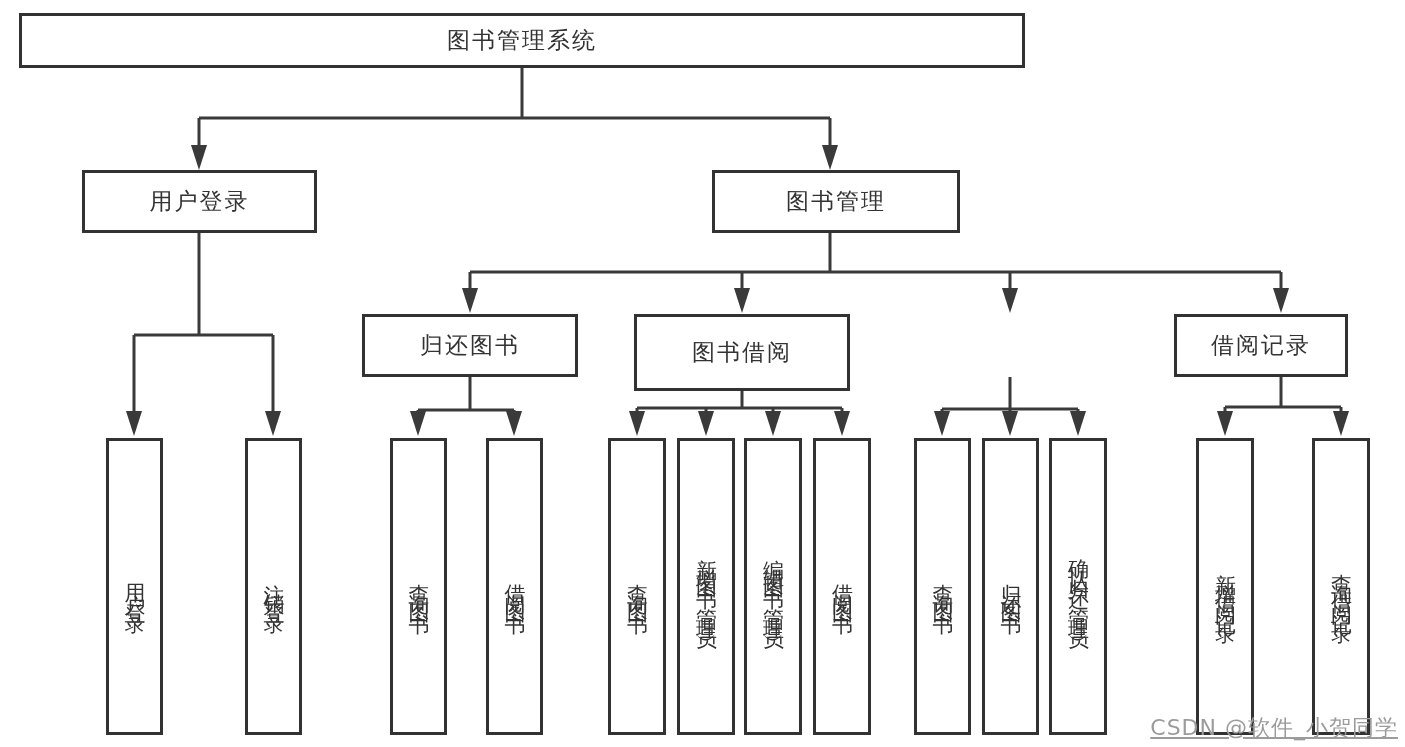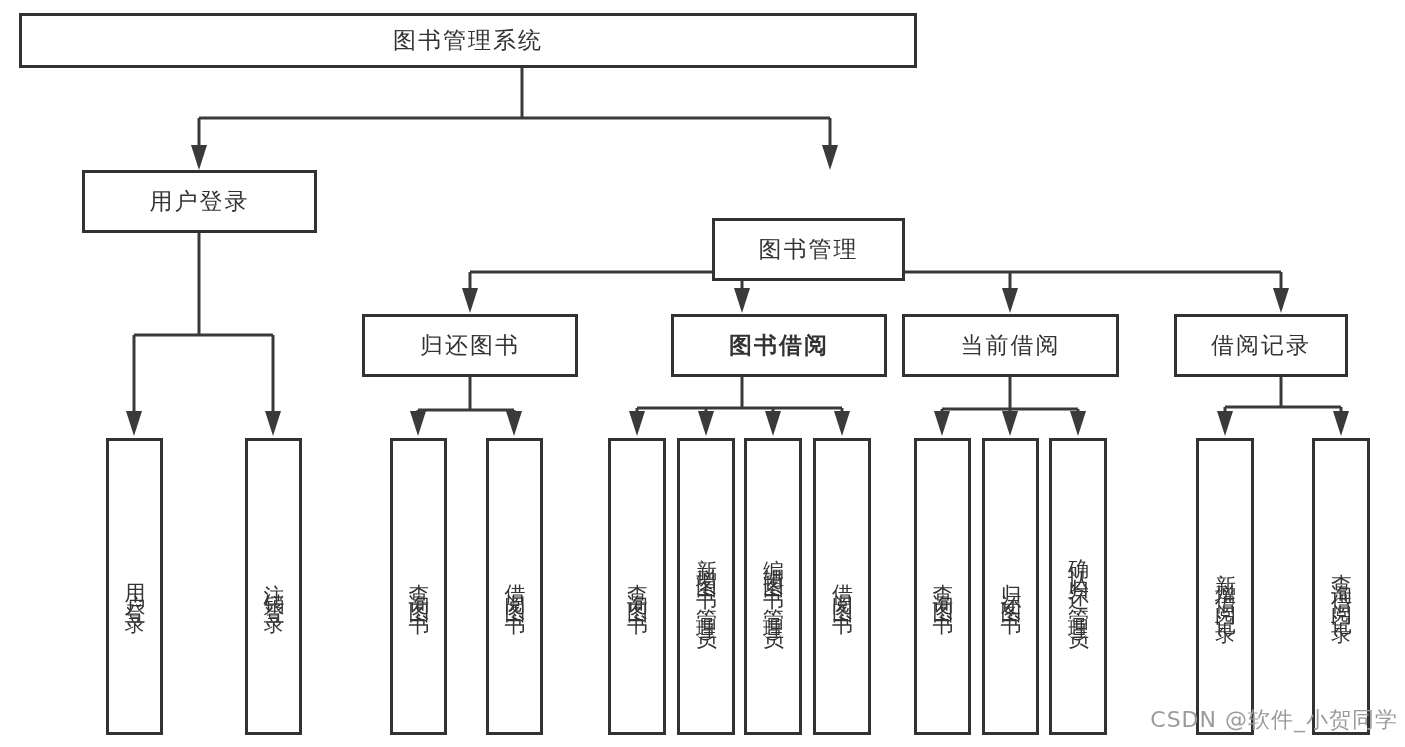--- a/index.html
+++ b/index.html
@@ -47,26 +47,27 @@
     writing-mode:vertical-rl;
     text-orientation:mixed;
     font-size:21px;
     letter-spacing:10px;
     line-height:1;
     white-space:nowrap;
   }
   .watermark{
     position:absolute;
     right:7px;
-    bottom:12px;
+    bottom:4px;
     font-size:22px;
     letter-spacing:1px;
     color:var(--watermark);
     z-index:5;
     white-space:nowrap;
+    text-decoration:underline;
   }
 </style>
 </head>
 <body>
 
 <div id="stage">
 
   <svg id="connectors" viewBox="0 0 1405 747" xmlns="http://www.w3.org/2000/svg">
 
     <g>
@@ -110,28 +111,27 @@
       <polygon points="1078,436 1070,411 1086,411"></polygon>
     </g>
 
     <g>
       <path d="M1281,377 V407 M1225,407 H1341 M1225,407 V413 M1341,407 V413"></path>
       <polygon points="1225,436 1217,411 1233,411"></polygon>
       <polygon points="1341,436 1333,411 1349,411"></polygon>
     </g>
   </svg>
 
-  <div class="node hnode root" style="left:19px;top:13px;width:898px;height:55px;">图书管理系统</div>
+  <div class="node hnode root" style="left:19px;top:13px;width:1006px;height:55px;">图书管理系统</div>
 
   <div class="node hnode" style="left:82px;top:170px;width:235px;height:63px;">用户登录</div>
-  <div class="node hnode" style="left:712px;top:170px;width:193px;height:63px;margin-top:48px;">图书管理</div>
+  <div class="node hnode" style="left:712px;top:170px;width:248px;height:63px;">图书管理</div>
 
   <div class="node hnode" style="left:362px;top:314px;width:216px;height:63px;">归还图书</div>
-  <div class="node hnode" style="left:671px;top:314px;width:216px;height:63px;font-weight:bold;">图书借阅</div>
-  <div class="node hnode" style="left:902px;top:314px;width:217px;height:63px;">当前借阅</div>
+  <div class="node hnode" style="left:634px;top:314px;width:216px;height:77px;">图书借阅</div>
   <div class="node hnode" style="left:1174px;top:314px;width:174px;height:63px;">借阅记录</div>
 
   <div class="node vnode" style="left:106px;top:438px;width:57px;height:297px;">
     <span>用户登录</span>
   </div>
   <div class="node vnode" style="left:245px;top:438px;width:57px;height:297px;">
     <span>注销登录</span>
   </div>
 
   <div class="node vnode" style="left:390px;top:438px;width:57px;height:297px;">

